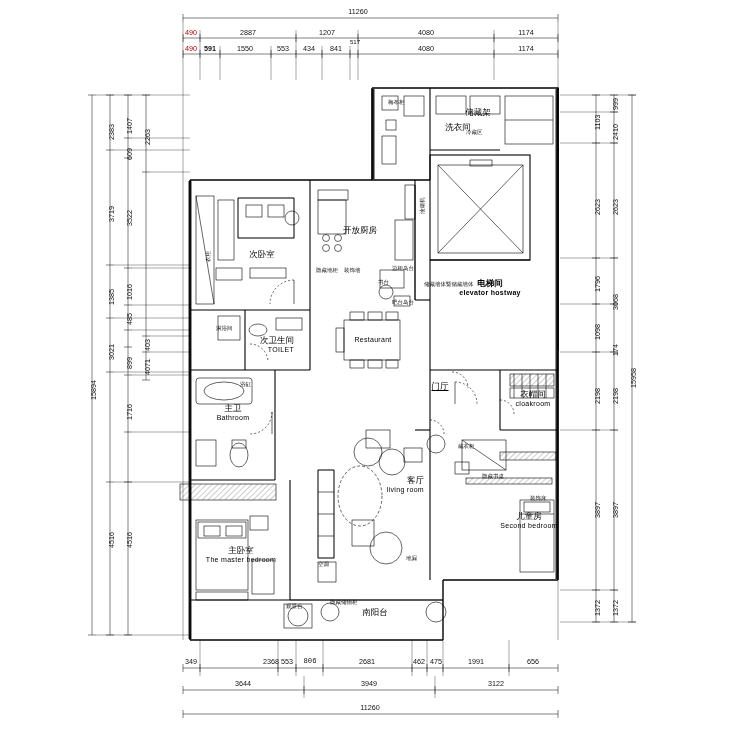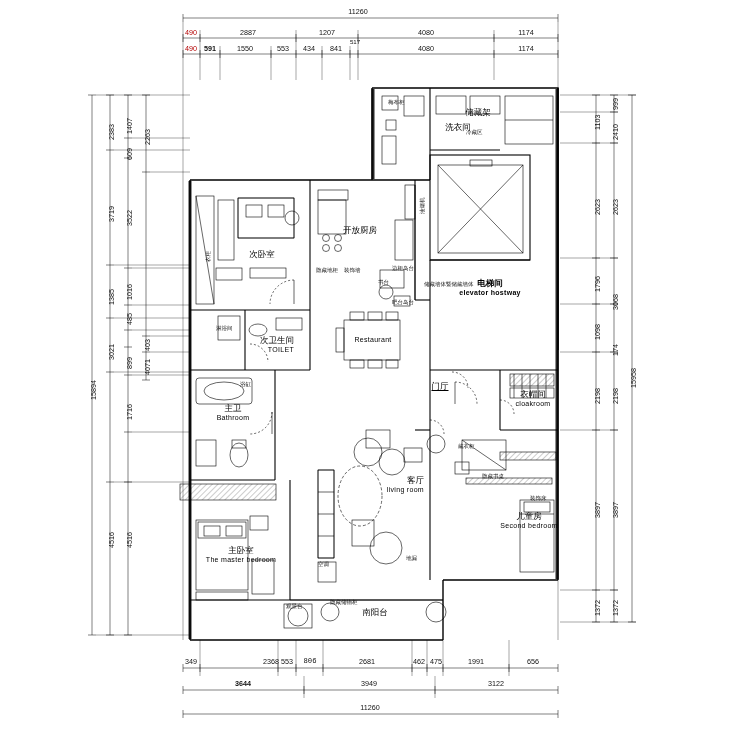--- a/index.html
+++ b/index.html
@@ -465,21 +465,21 @@
 <div class="dim" style="left:191px;top:658px;transform:translateX(-50%);">349</div>
 <div class="dim" style="left:239px;top:658px;transform:translateX(-50%);margin-left:32px;">2368</div>
 <div class="dim" style="left:287px;top:658px;transform:translateX(-50%);">553</div>
 <div class="dim" style="left:310px;top:658px;transform:translateX(-50%);font-family:Liberation Mono, monospace;">806</div>
 <div class="dim" style="left:367px;top:658px;transform:translateX(-50%);">2681</div>
 <div class="dim" style="left:419px;top:658px;transform:translateX(-50%);">462</div>
 <div class="dim" style="left:436px;top:658px;transform:translateX(-50%);">475</div>
 <div class="dim" style="left:476px;top:658px;transform:translateX(-50%);">1991</div>
 <div class="dim" style="left:533px;top:658px;transform:translateX(-50%);">656</div>
 
-<div class="dim" style="left:243px;top:680px;transform:translateX(-50%);font-weight:bold;">3644</div>
+<div class="dim" style="left:243px;top:680px;transform:translateX(-50%);">3644</div>
 <div class="dim" style="left:369px;top:680px;transform:translateX(-50%);">3949</div>
 <div class="dim" style="left:496px;top:680px;transform:translateX(-50%);">3122</div>
 
 <div class="dim" style="left:370px;top:704px;transform:translateX(-50%);">11260</div>
 
 <div class="room" style="left:428px;top:108px;width:60px;margin-top:15px;">
   <span class="cn">洗衣间</span>
 </div>
 <div class="room" style="left:448px;top:108px;width:60px;">
   <span class="cn">储藏架</span>

